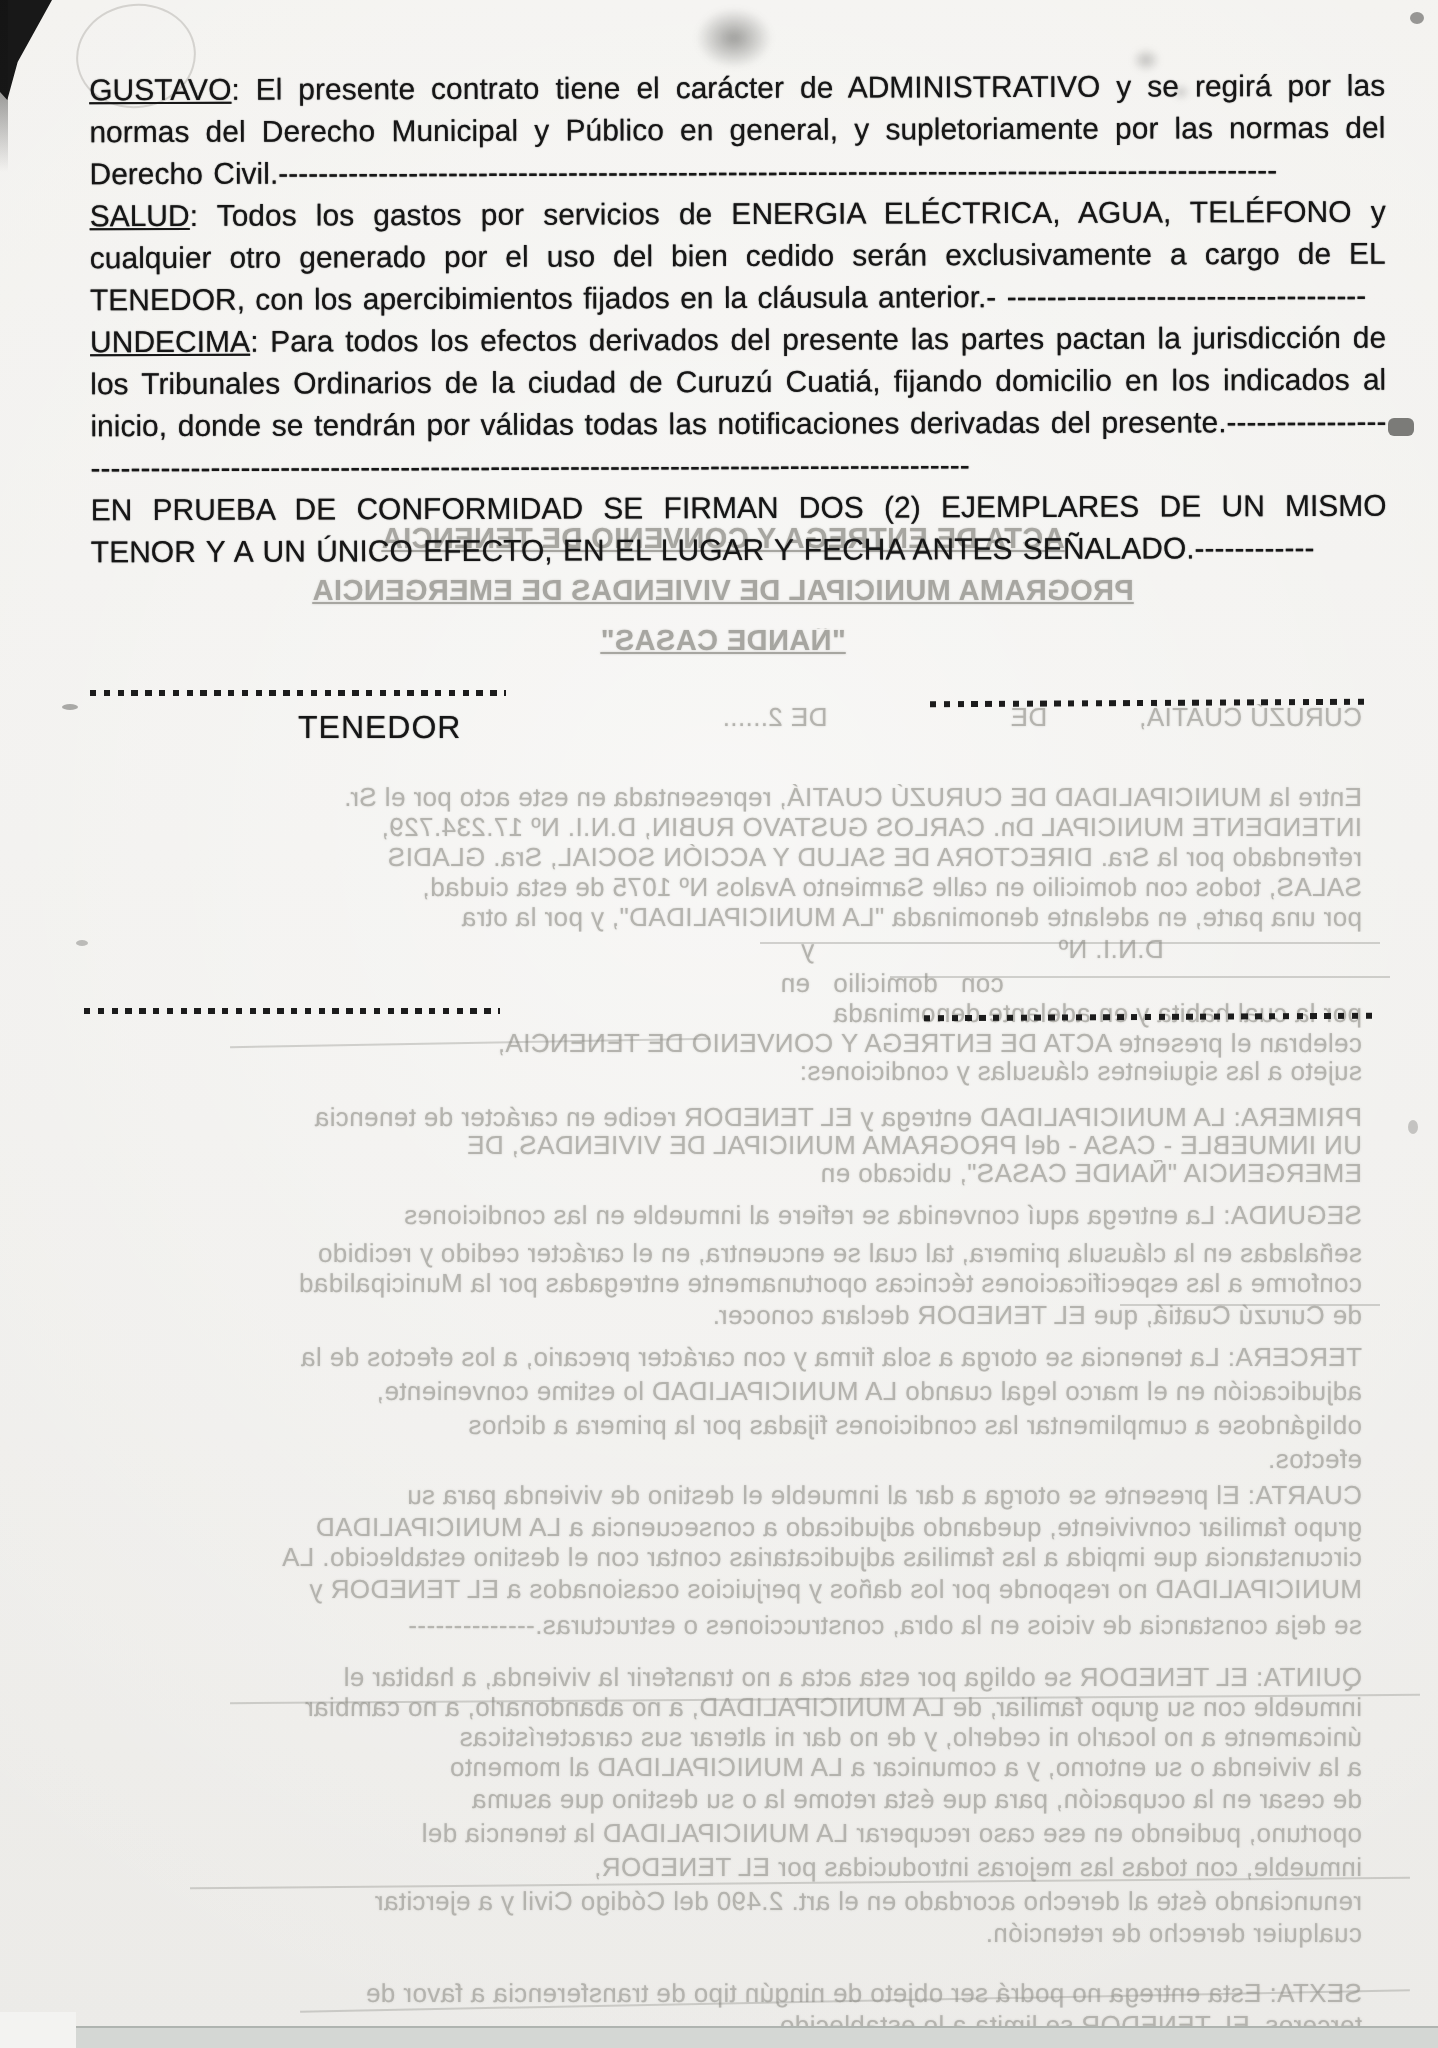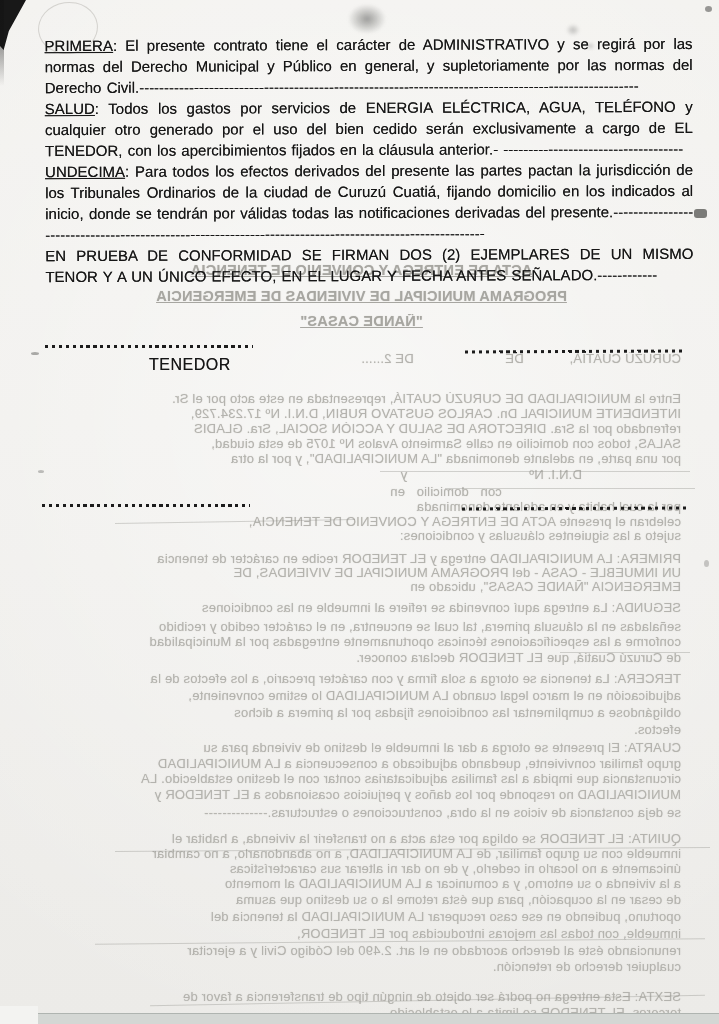--- a/index.html
+++ b/index.html
@@ -160,21 +160,21 @@
     <div class="rule r2"></div>
     <div class="rule r3"></div>
     <div class="rule r4"></div>
     <div class="rule r5"></div>
     <div class="rule r6"></div>
     <div class="rule r7"></div>
   </div>
 
   <div class="content">
     <div>
-        <p class="clause"><span class="clabel">PRIMERA</span><span>: </span><span>El presente contrato tiene el carácter de ADMINISTRATIVO y se regirá por las normas del Derecho Municipal y Público en general, y supletoriamente por las normas del Derecho Civil.</span><span>----------------------------------------------------------------------------------------------------</span></p>
+        <p class="clause"><span class="clabel">GUSTAVO</span><span>: </span><span>El presente contrato tiene el carácter de ADMINISTRATIVO y se regirá por las normas del Derecho Municipal y Público en general, y supletoriamente por las normas del Derecho Civil.</span><span>----------------------------------------------------------------------------------------------------</span></p>
         <p class="clause"><span class="clabel">SALUD</span><span>: </span><span>Todos los gastos por servicios de ENERGIA ELÉCTRICA, AGUA, TELÉFONO y cualquier otro generado por el uso del bien cedido serán exclusivamente a cargo de EL TENEDOR, con los apercibimientos fijados en la cláusula anterior.- </span><span>------------------------------------</span></p>
         <p class="clause"><span class="clabel">UNDECIMA</span><span>: </span><span>Para todos los efectos derivados del presente las partes pactan la jurisdicción de los Tribunales Ordinarios de la ciudad de Curuzú Cuatiá, fijando domicilio en los indicados al inicio, donde se tendrán por válidas todas las notificaciones derivadas del presente.</span><span>--------------------------------------------------------------------------------------------------------</span></p>
       </div>
     <p class="closing">EN PRUEBA DE CONFORMIDAD SE FIRMAN DOS (2) EJEMPLARES DE UN MISMO TENOR Y A UN ÚNICO EFECTO, EN EL LUGAR Y FECHA ANTES SEÑALADO.------------</p>
   </div>
 
   <div class="sig">
     <div class="dotline dl1"></div>
     <div class="dotline dl2"></div>
     <div class="dotline dl3"></div>

